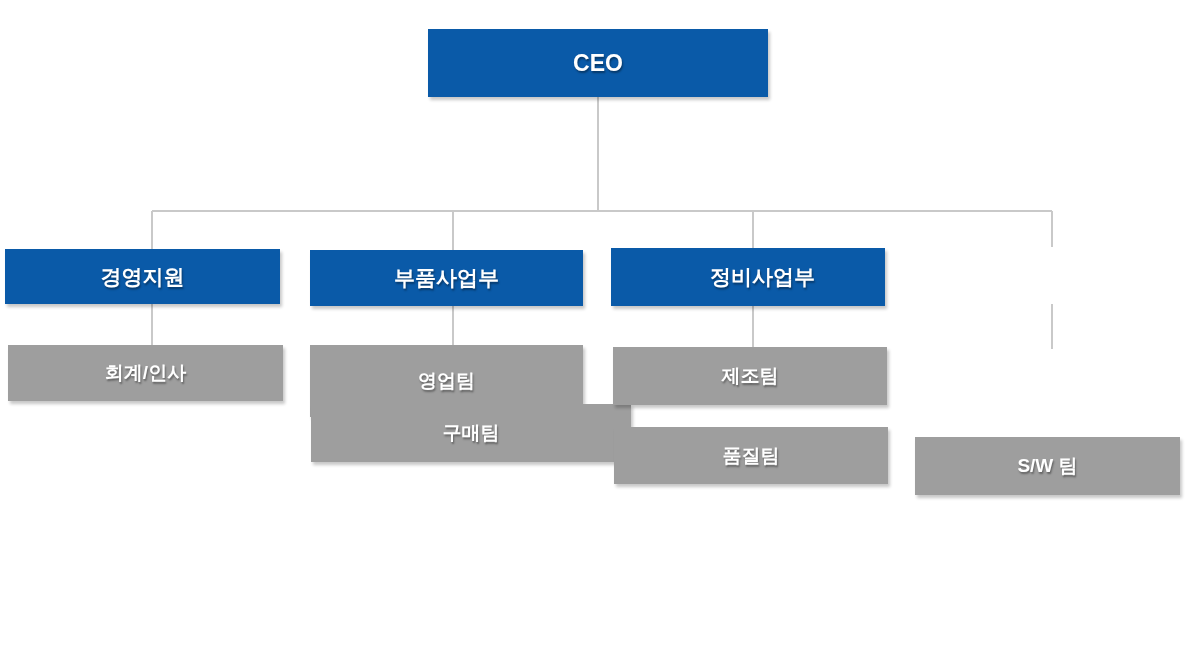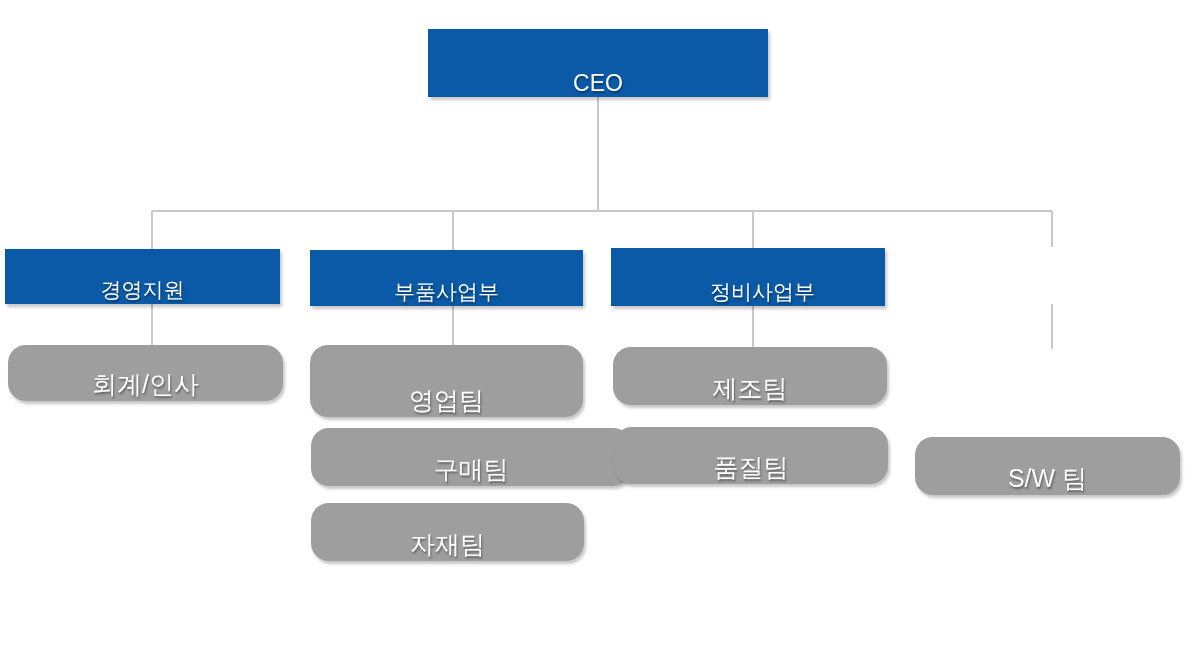--- a/index.html
+++ b/index.html
@@ -29,35 +29,35 @@
     pointer-events: none;
   }
   .connectors line {
     stroke: var(--connector-color);
     stroke-width: 2;
   }
 
   .node {
     position: absolute;
     display: flex;
-    align-items: flex-end;
+    align-items: center;
     justify-content: center;
     color: var(--node-text);
-    font-weight: 400;
+    font-weight: 700;
     text-align: center;
     box-shadow: 2px 3px 3px rgba(0,0,0,0.22);
     text-shadow: 1px 2px 2px rgba(0,0,0,0.38);
     white-space: nowrap;
   }
   .node-blue { background: var(--node-blue); }
   .node-gray { background: var(--node-gray); }
 
   .node-ceo  { font-size: 23px; }
   .node-dept { font-size: 21px; }
-  .node-team { font-size: 25px; border-radius: 18px; }
+  .node-team { font-size: 19px; }
 </style>
 </head>
 <body>
 
 <div class="canvas">
 
   <svg class="connectors" viewBox="0 0 1190 659" xmlns="http://www.w3.org/2000/svg">
 
     <line x1="598" y1="97" x2="598" y2="211"></line>
 
@@ -88,25 +88,22 @@
     <span>정비사업부</span>
   </div>
 
   <div class="node node-gray node-team" style="left:8px; top:345px; width:275px; height:56px;">
     <span>회계/인사</span>
   </div>
 
   <div class="node node-gray node-team" style="left:310px; top:345px; width:273px; height:72px;">
     <span>영업팀</span>
   </div>
-  <div class="node node-gray node-team" style="left:311px; top:428px; width:320px; height:58px;">
+  <div class="node node-gray node-team" style="left:311px; top:404px; width:320px; height:58px;">
     <span>구매팀</span>
-  </div>
-  <div class="node node-gray node-team" style="left:311px; top:503px; width:273px; height:58px;">
-    <span>자재팀</span>
   </div>
 
   <div class="node node-gray node-team" style="left:613px; top:347px; width:274px; height:58px;">
     <span>제조팀</span>
   </div>
   <div class="node node-gray node-team" style="left:614px; top:427px; width:274px; height:57px;">
     <span>품질팀</span>
   </div>
 
   <div class="node node-gray node-team" style="left:915px; top:428px; width:265px; height:58px;margin-top:9px;">

